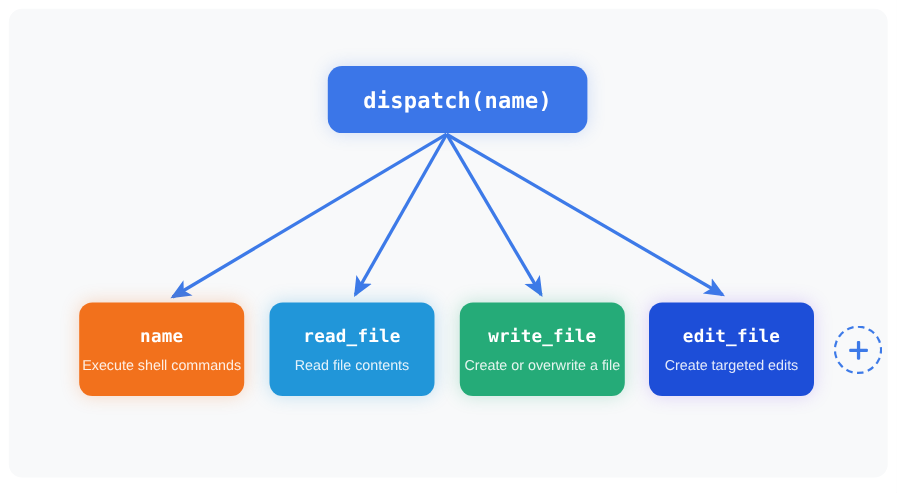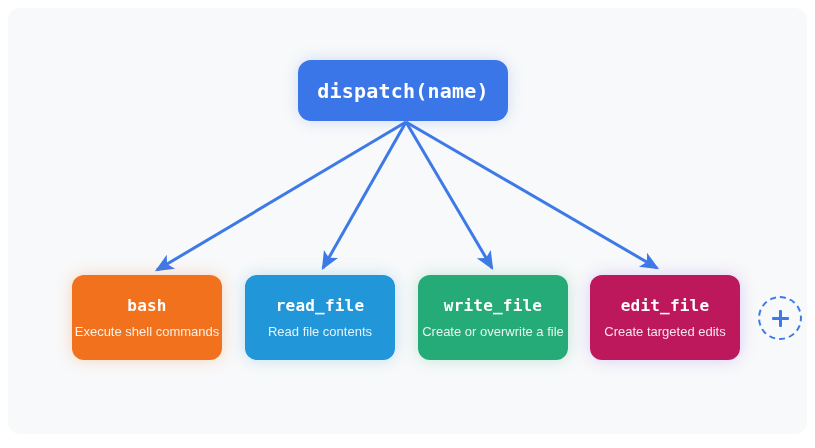--- a/index.html
+++ b/index.html
@@ -113,45 +113,45 @@
         </marker>
       </defs>
       <g stroke="#3d7ae8" stroke-width="3" fill="none" marker-end="url(#arrowhead)">
         <line x1="398" y1="114" x2="149" y2="262"></line>
         <line x1="398" y1="114" x2="315" y2="260"></line>
         <line x1="398" y1="114" x2="484" y2="260"></line>
         <line x1="398" y1="114" x2="649" y2="260"></line>
       </g>
     </svg>
 
-    <div class="node node-root" style="left:290px; top:52px; width:210px; height:61px;
+    <div class="node node-root" style="left:290px; top:52px; width:236px; height:61px;
                 background:#3b76e8; box-shadow:0 0 16px rgba(59,118,232,0.22);">
       <div class="node-title">dispatch(name)</div>
     </div>
 
     <div class="node node-leaf" style="left:64px; top:267px; width:150px; height:85px;
                 background:#f2711c; box-shadow:0 0 16px rgba(242,113,28,0.25);">
-      <div class="node-title">bash</div>
+      <div class="node-title">name</div>
       <div class="node-subtitle">Execute shell commands</div>
     </div>
 
     <div class="node node-leaf" style="left:410px; top:267px; width:150px; height:85px;
                 background:#25ab78; box-shadow:0 0 16px rgba(37,171,120,0.25);">
       <div class="node-title">write_file</div>
       <div class="node-subtitle">Create or overwrite a file</div>
     </div>
 
     <div class="node node-leaf" style="left:237px; top:267px; width:150px; height:85px;
                 background:#2196d9; box-shadow:0 0 16px rgba(33,150,217,0.25);">
       <div class="node-title">read_file</div>
       <div class="node-subtitle">Read file contents</div>
     </div>
 
     <div class="node node-leaf" style="left:582px; top:267px; width:150px; height:85px;
-                background:#be185d; box-shadow:0 0 16px rgba(136,85,240,0.25);">
+                background:#1d4ed8; box-shadow:0 0 16px rgba(136,85,240,0.25);">
       <div class="node-title">edit_file</div>
       <div class="node-subtitle">Create targeted edits</div>
     </div>
 
     <div class="add-button" style="left:750px; top:288px; width:44px; height:44px;">
       <span class="plus-h"></span>
       <span class="plus-v"></span>
     </div>
 
   </div>

